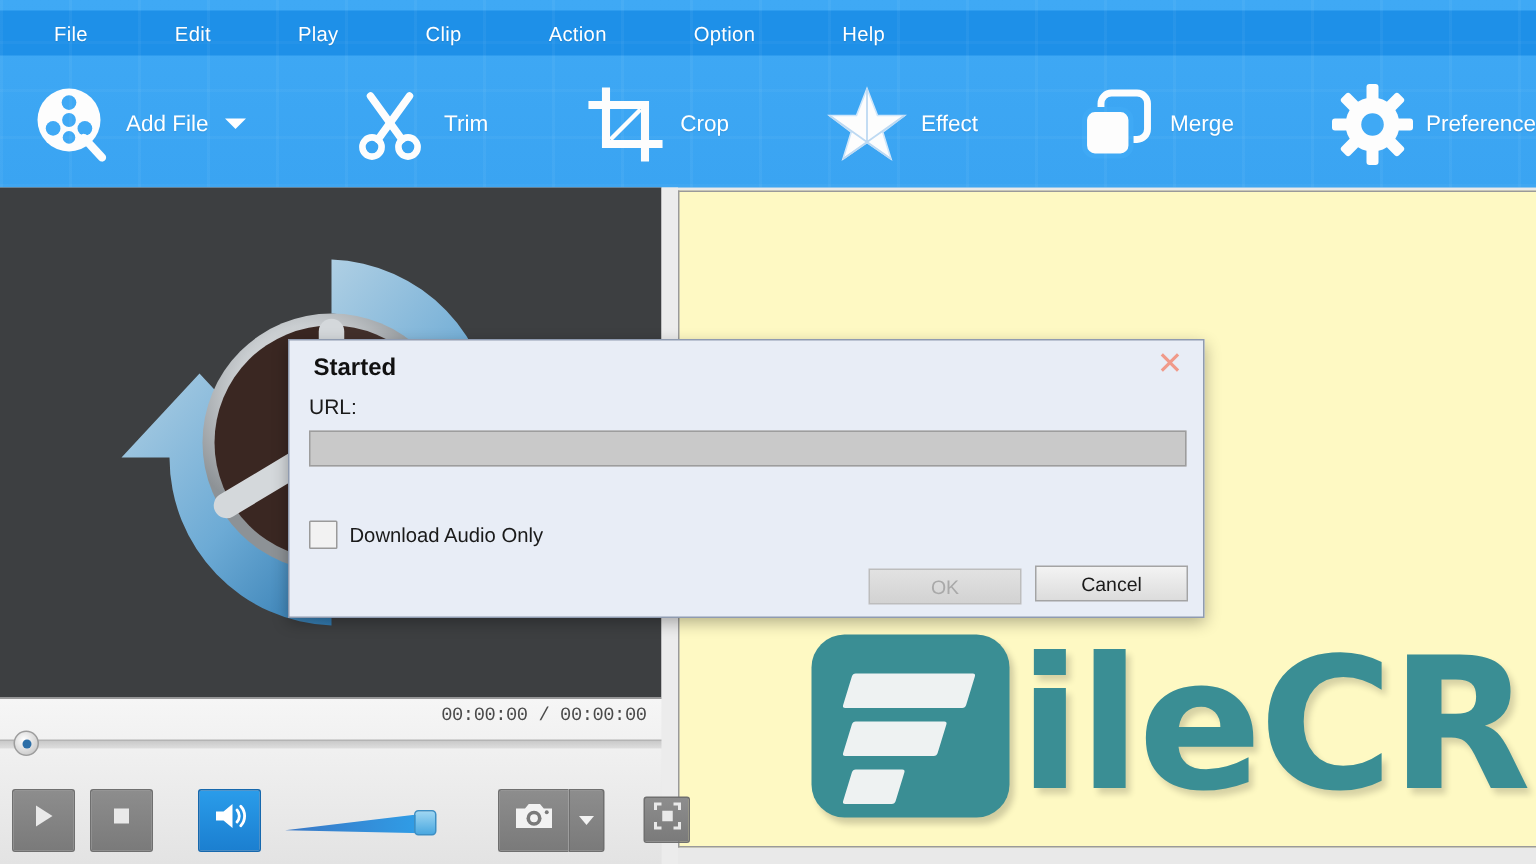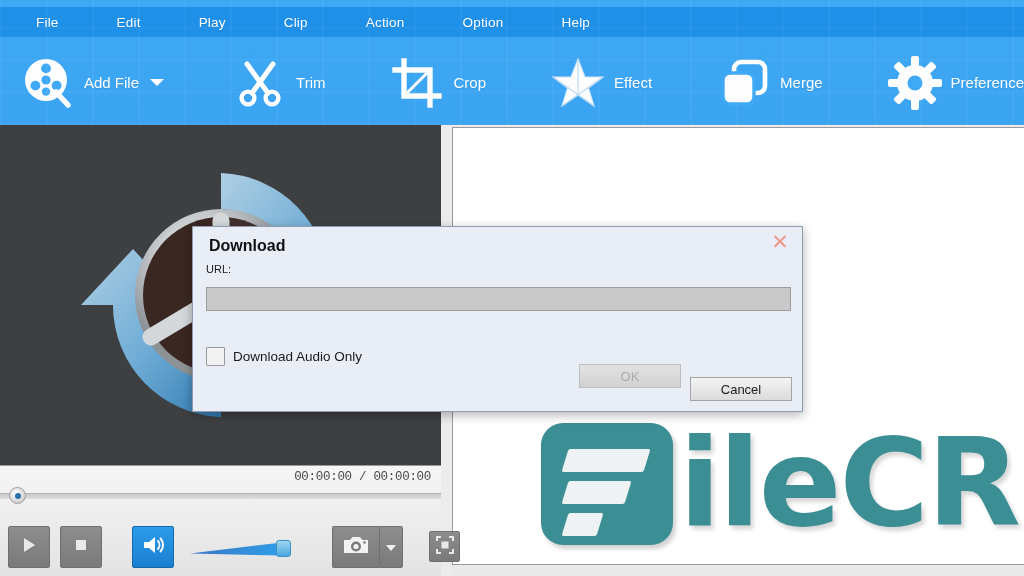--- a/index.html
+++ b/index.html
@@ -56,21 +56,21 @@
     background:#3d3f41; overflow:hidden;
   }
   .reel-wrap{ position:absolute; left:50%; top:50%; transform:translate(-50%,-50%); width:300px; height:300px;}
 
   
   .splitter{ position:absolute; left:441px; top:125px; width:11px; height:451px; background:#ececec;}
 
   
   .right-pane{
     position:absolute; left:452px; top:127px; width:572px; height:438px;
-    background:#ffffff; border:1px solid #9a9a9a; border-right:none;
+    background:#fef9c3; border:1px solid #9a9a9a; border-right:none;
     overflow:hidden;
   }
   .gs-title{
     position:absolute; left:178px; top:97px; font-size:19px; font-weight:bold; color:#111;
     white-space:nowrap;
   }
   .gs-line{ position:absolute; font-size:15.5px; color:#2a2a2a; white-space:nowrap; }
   .gs-l1{ left:130px; top:145px; }
   .gs-l2{ left:130px; top:192px; }
   .gs-l3{ left:130px; top:238px; }
@@ -150,21 +150,21 @@
     position:absolute; left:192px; top:226px; width:611px; height:186px;
     background:#e8edf6; border:1px solid #8f9bb0;
     box-shadow:0 3px 10px rgba(0,0,0,.30);
   }
   .dlg-title{ position:absolute; left:16px; top:10px; font-size:16px; font-weight:bold; color:#111;}
   .dlg-close{
     position:absolute; right:10px; top:4px; width:24px; height:22px;
     color:#f09a8a; font-size:21px; line-height:22px; text-align:center; cursor:default;
     font-family:"DejaVu Sans", sans-serif;
   }
-  .dlg-urllabel{ position:absolute; left:13px; top:36px; font-size:11px; color:#1a1a1a;}
+  .dlg-urllabel{ position:absolute; left:13px; top:36px; font-size:14px; color:#1a1a1a;}
   .dlg-input{
     position:absolute; left:13px; top:60px; width:585px; height:24px;
     background:#c9c9c9; border:1px solid #9d9d9d;
     font-family:"Liberation Sans", sans-serif; font-size:13px; color:#333; padding:0 5px;
   }
   .dlg-hint{ position:absolute; left:13px; top:96px; font-size:13.5px; color:#1a1a1a;}
   .dlg-check-row{ position:absolute; left:13px; top:120px; display:flex; align-items:center; gap:8px;}
   .dlg-check{
     width:19px;height:19px;background:#f2f2f2;border:1px solid #9a9a9a;border-radius:1px;
     cursor:default; flex:none;
@@ -172,21 +172,21 @@
   .dlg-check-lbl{ font-size:13.5px; color:#1a1a1a; }
   .dlg-btn{
     position:absolute; height:24px; width:102px;
     border:1px solid #a4a4a4; font-size:13px;
     background:linear-gradient(to bottom,#f3f3f3 0%,#dcdcdc 100%);
     color:#1a1a1a; cursor:default;
     display:flex; align-items:center; justify-content:center;
     font-family:"Liberation Sans", sans-serif;
   }
   .dlg-ok{
-    left:386px; top:137px; color:#a9a9a9;
+    left:386px; top:152px; color:#a9a9a9;
     background:linear-gradient(to bottom,#e2e2e2 0%,#d2d2d2 100%);
     border-color:#bdbdbd;
   }
   .dlg-cancel{ left:497px; top:150px; }
 </style>
 </head>
 <body>
 
 <div id="app">
 
@@ -397,21 +397,21 @@
           <svg width="20" height="20" viewBox="0 0 20 20">
             <path d="M2 6 V2 H6 M14 2 H18 V6 M18 14 V18 H14 M6 18 H2 V14" stroke="#e9e9e9" stroke-width="2" fill="none"></path>
             <rect x="6.5" y="6.5" width="7" height="7" fill="#e9e9e9"></rect>
           </svg>
         </span>
       </div>
     </div>
   </div>
 
   <div class="dialog">
-    <div class="dlg-title">Download</div>
+    <div class="dlg-title">Started</div>
     <div class="dlg-close">✕</div>
 
     <div class="dlg-urllabel">URL:</div>
     <input class="dlg-input" type="text" value="" style="">
 
 
     <div class="dlg-check-row">
       <span class="dlg-check"></span>
       <span class="dlg-check-lbl">Download Audio Only</span>
     </div>

